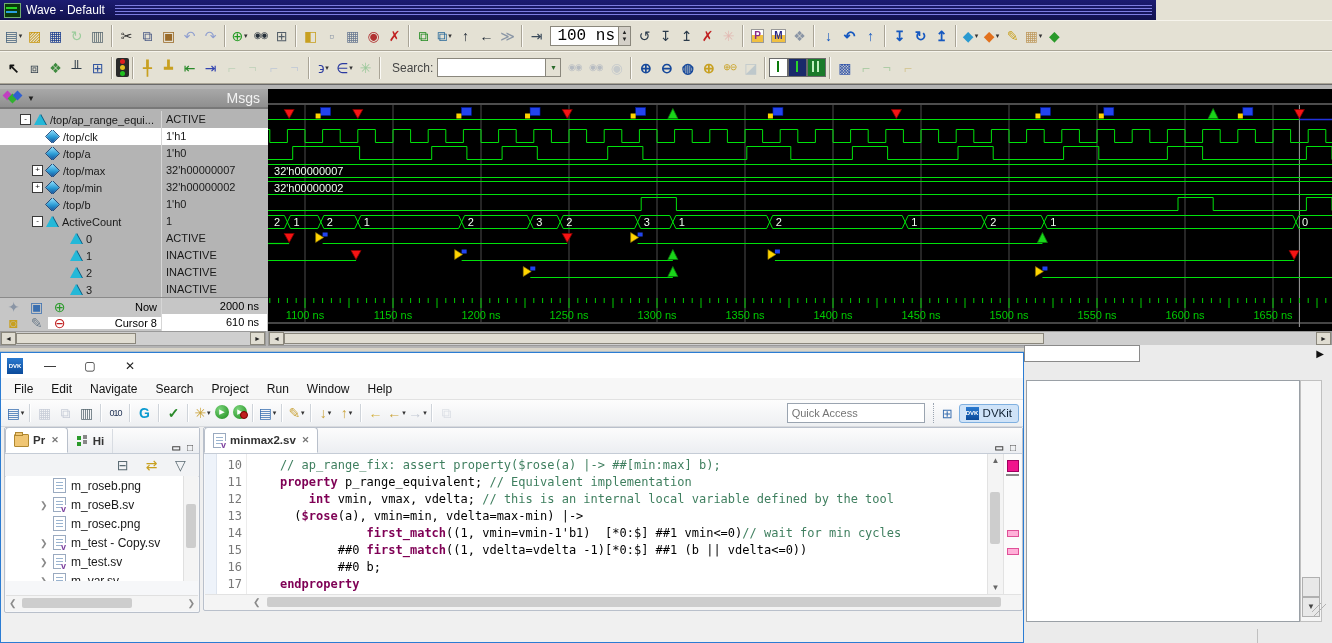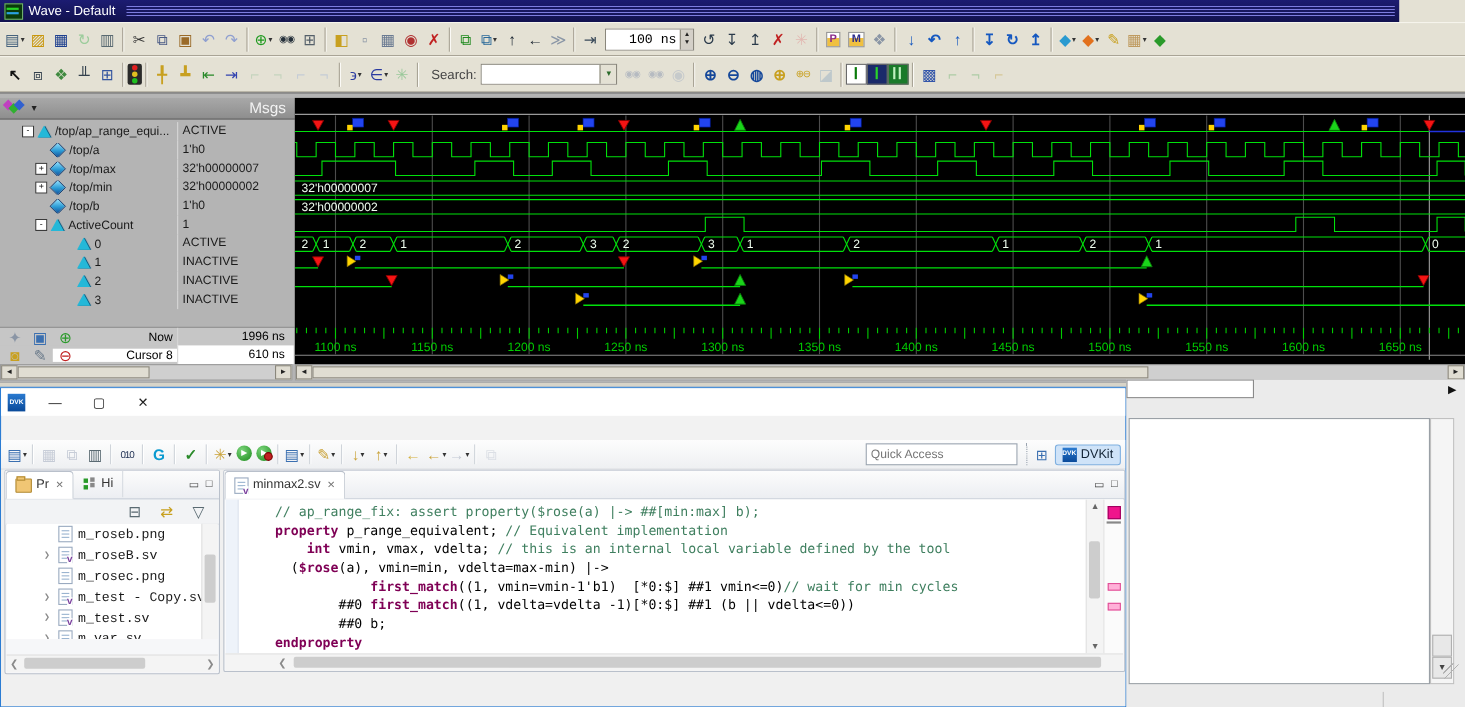--- a/index.html
+++ b/index.html
@@ -1,38 +1,38 @@
 <!DOCTYPE html>
 <html><head>
 <meta charset="utf-8">
 <style>
   html,body{margin:0;padding:0;background:#d8d4c8;font-family:"Liberation Sans",sans-serif;}
   #screen{position:relative;width:1332px;height:643px;overflow:hidden;background:#d8d4c8;}
   .abs{position:absolute;}
 
   
   #wave-window{left:0;top:0;width:1332px;height:347px;background:#e4e1d4;border-bottom:1px solid #808080;}
-  .wv-title{position:absolute;left:0;top:0;width:1272px;height:20px;background:linear-gradient(to bottom,#1c1c72,#12124e);display:flex;align-items:center;padding:0 4px;box-sizing:border-box;}
+  .wv-title{position:absolute;left:0;top:0;width:1156px;height:20px;background:linear-gradient(to bottom,#1c1c72,#12124e);display:flex;align-items:center;padding:0 4px;box-sizing:border-box;}
   .wv-title-icon{width:15px;height:13px;background:#0a3a0a;border:1px solid #6fae6f;position:relative;margin-right:5px;}
   .wv-title-icon::before{content:"";position:absolute;left:1px;top:3px;width:11px;height:2px;background:#27d427;}
   .wv-title-icon::after{content:"";position:absolute;left:1px;top:7px;width:11px;height:2px;background:#2aa0e0;}
   .wv-title-text{color:#fff;font-size:12px;margin-right:10px;white-space:nowrap;}
   .wv-stripes{flex:1;height:10px;background:repeating-linear-gradient(to bottom,#7d7de0 0 1px,rgba(0,0,0,0) 1px 3px);}
   .wv-tb{position:absolute;left:0;width:1332px;display:flex;align-items:center;background:#e4e1d4;border-top:1px solid #f6f4ec;border-bottom:1px solid #a9a496;box-sizing:border-box;padding:0 3px;}
   #wave-toolbar-1{top:20px;height:31px;}
   #wave-toolbar-2{top:51px;height:33px;}
   .tbtn{width:21px;height:21px;display:inline-flex;align-items:center;justify-content:center;position:relative;flex:0 0 auto;}
   .tbtn .g{font-size:14px;line-height:1;}
   .tbtn .g.sm{font-size:9px;letter-spacing:-1px;}
   .tbtn .g.b{font-weight:bold;}
   .tbtn .dd{font-size:7px;color:#333;margin-left:1px;}
   .tbtn.dis{opacity:.5;}
   .tsep{width:0;height:22px;border-left:1px solid #a9a496;border-right:1px solid #fbfaf6;margin:0 3px;flex:0 0 auto;}
   .tfield-wrap{display:inline-flex;align-items:center;border:1px solid #8a877c;background:#fff;height:18px;margin:0 3px;flex:0 0 auto;}
-  .tfield{width:62px;height:16px;border:0;outline:0;font-size:12px;text-align:right;padding-right:3px;font-family:"Liberation Mono",monospace;}
+  .tfield{width:62px;height:16px;border:0;outline:0;font-size:16px;text-align:right;padding-right:3px;font-family:"Liberation Mono",monospace;}
   .tspin{width:11px;height:18px;background:#d4d0c8;border-left:1px solid #8a877c;display:flex;flex-direction:column;align-items:center;justify-content:center;font-size:6px;color:#222;line-height:1.1;}
   .tlabel{font-size:12px;color:#444;margin:0 4px 0 8px;flex:0 0 auto;}
   .tcombo{display:inline-flex;border:1px solid #8a877c;background:#fff;height:17px;width:122px;margin-right:3px;flex:0 0 auto;}
   .tcombo input{flex:1;border:0;outline:0;font-size:11px;min-width:0;}
   .tcombo .arr{width:14px;background:#e4e1d4;border-left:1px solid #8a877c;font-size:7px;display:flex;align-items:center;justify-content:center;color:#2a6a2a;}
   .tbtn.chart .g{font-size:10px;font-weight:bold;background:linear-gradient(to top,#f0c040 60%,#fff 60%);padding:1px 2px;border:1px solid #999;}
   .tbtn.traffic{width:13px;height:19px;background:#2a2a2a;border-radius:2px;display:inline-flex;flex-direction:column;align-items:center;justify-content:space-evenly;}
   .tbtn.traffic i{width:5px;height:5px;border-radius:50%;display:block;}
   .tbtn.traffic i:nth-child(1){background:#e02020;}
   .tbtn.traffic i:nth-child(2){background:#e0c020;}
@@ -95,27 +95,27 @@
   .qa-wrap{margin-left:auto;display:flex;align-items:center;}
   .qa-input{width:128px;height:18px;border:1px solid #9aa4b0;font-size:11px;padding:0 4px;color:#333;}
   .persp-sep{width:0;height:20px;border-left:1px dotted #9aa4b0;margin:0 8px;}
   .persp-btn{display:inline-flex;align-items:center;gap:4px;background:#cfe3f8;border:1px solid #7fb0e0;border-radius:3px;padding:2px 6px;font-size:11.5px;color:#123;}
   .persp-open{font-size:13px;color:#3a6fb0;margin-right:6px;}
 
   .dv-main{position:absolute;left:0;top:74px;right:0;bottom:0;background:#f0f0f0;}
   .eview{position:absolute;background:#f6f7f9;border:1px solid #b9c0cb;box-sizing:border-box;border-radius:2px;}
   #view-explorer{left:3px;top:0px;width:196px;height:186px;}
   #view-editor{left:202px;top:0px;width:820px;height:184px;}
-  .tabrow{height:25px;display:flex;background:linear-gradient(to bottom,#fcfcfc,#eceef2);border-bottom:1px solid #c5ccd6;position:relative;}
+  .tabrow{height:25px;display:flex;align-items:flex-end;background:linear-gradient(to bottom,#fcfcfc,#eceef2);border-bottom:1px solid #c5ccd6;position:relative;font-weight:bold;}
   .etab{display:inline-flex;align-items:center;gap:4px;height:24px;padding:0 8px;font-size:11.5px;color:#333;border-right:1px solid #d8dce2;white-space:nowrap;}
   .etab.active{background:#fff;border:1px solid #b9c0cb;border-bottom:1px solid #fff;border-radius:4px 4px 0 0;}
   .etab .x{font-size:9px;color:#777;margin-left:2px;}
   .view-btns{margin-left:auto;display:flex;align-items:center;gap:6px;padding-right:6px;font-size:10px;color:#444;}
   .viewbar{height:22px;display:flex;align-items:center;justify-content:flex-end;gap:8px;padding-right:8px;background:#f2f3f5;border-bottom:1px solid #dde0e5;font-size:12px;}
-  .tree{position:absolute;left:1px;top:48px;right:15px;bottom:31px;background:#fff;overflow:hidden;font-family:Liberation Mono, monospace;}
+  .tree{position:absolute;left:1px;top:48px;right:15px;bottom:31px;background:#fff;overflow:hidden;}
   .tree-row{display:flex;align-items:center;height:19px;font-size:12px;color:#1a1a1a;padding-left:34px;white-space:nowrap;}
   .chev{width:13px;color:#8a8a8a;font-size:9px;flex:0 0 auto;}
   .fi{width:11px;height:13px;background:#fff;border:1px solid #9aaac0;position:relative;margin-right:5px;flex:0 0 auto;}
   .fi::before{content:"";position:absolute;left:2px;top:3px;width:7px;height:1px;background:#9ab4d0;box-shadow:0 3px 0 #9ab4d0,0 6px 0 #9ab4d0;}
   .fi.fi-sv::after{content:"v";position:absolute;right:-1px;bottom:-3px;font-size:9px;font-weight:bold;color:#7a3e9d;background:#fff;line-height:1;}
   .vscroll{position:absolute;top:48px;right:1px;width:14px;bottom:31px;background:#f4f4f4;border-left:1px solid #e0e0e0;}
   .vthumb{position:absolute;left:2px;width:10px;background:#cdcdcd;border-radius:2px;}
   .hscroll{position:absolute;left:1px;right:1px;bottom:15px;height:15px;background:#f4f4f4;border-top:1px solid #e0e0e0;}
   .hthumb{position:absolute;top:2px;height:10px;background:#cdcdcd;border-radius:2px;}
   .harrow{position:absolute;top:2px;font-size:9px;color:#8a8a8a;}
@@ -442,20 +442,28 @@
       <div class="wv-rows">
 
       <div class="sig-row">
             <div class="sig-name-cell l0">
               <span class="expandbox">-</span>
               <span class="sigicon tri"></span>
               <span>/top/ap_range_equi...</span>
             </div>
             <div class="sig-val-cell">ACTIVE</div>
           </div>
+          <div class="sig-row selected">
+            <div class="sig-name-cell l1">
+              <span class="expandbox" style="visibility: hidden;"></span>
+              <span class="sigicon dia"></span>
+              <span>/top/clk</span>
+            </div>
+            <div class="sig-val-cell">1'h1</div>
+          </div>
           <div class="sig-row">
             <div class="sig-name-cell l1">
               <span class="expandbox" style="visibility: hidden;"></span>
               <span class="sigicon dia"></span>
               <span>/top/a</span>
             </div>
             <div class="sig-val-cell">1'h0</div>
           </div>
           <div class="sig-row">
             <div class="sig-name-cell l1">
@@ -529,21 +537,21 @@
               <span class="g" style="color: rgb(138, 149, 165);">✦</span>
             </span>
             <span class="tbtn">
               <span class="g" style="color: rgb(58, 111, 176);">▣</span>
             </span>
             <span class="tbtn">
               <span class="g" style="color: rgb(42, 154, 42);">⊕</span>
             </span>
           </span>
         <span class="st-label">Now</span>
-        <span class="st-value">1996 ns</span>
+        <span class="st-value">2000 ns</span>
       </div>
       <div id="cursor-row" class="wv-statusrow">
         <span class="st-icons" id="cursor-icons">
             <span class="tbtn">
               <span class="g" style="color: rgb(200, 160, 32);">◙</span>
             </span>
             <span class="tbtn">
               <span class="g" style="color: rgb(106, 122, 138);">✎</span>
             </span>
             <span class="tbtn">
@@ -872,20 +880,31 @@
     </div>
   </div>
 
   <div id="dvkit-window" class="abs">
     <div class="dv-title">
       <span class="dvk-icon">DVK</span>
       <span class="dv-ctl">—</span>
       <span class="dv-ctl">▢</span>
       <span class="dv-ctl">✕</span>
     </div>
+    <div class="dv-menubar">
+
+    <span class="menu-item">File</span>
+        <span class="menu-item">Edit</span>
+        <span class="menu-item">Navigate</span>
+        <span class="menu-item">Search</span>
+        <span class="menu-item">Project</span>
+        <span class="menu-item">Run</span>
+        <span class="menu-item">Window</span>
+        <span class="menu-item">Help</span>
+      </div>
     <div class="dv-toolbar">
       <span id="dv-toolbar-items" style="display:flex;align-items:center;">
           <span class="tbtn">
             <span class="g" style="color: rgb(58, 111, 176);">▤</span>
             <span class="dd">▾</span>
           </span>
           <span class="tsep"></span>
           <span class="tbtn dis">
             <span class="g" style="color: rgb(154, 164, 184);">▦</span>
           </span>
@@ -1044,20 +1063,31 @@
             <span>minmax2.sv</span>
             <span class="x">✕</span>
           </span>
           <span class="view-btns">
             <span>▭</span>
             <span>□</span>
           </span>
         </div>
         <div id="editor-body">
           <div class="ed-margin"></div>
+          <div id="gutter">
+              <div>10</div>
+              <div>11</div>
+              <div>12</div>
+              <div>13</div>
+              <div>14</div>
+              <div>15</div>
+              <div>16</div>
+              <div>17</div>
+              <div>18</div>
+            </div>
           <div id="code-lines"><div class="cline"><span class="s-c">    // ap_range_fix: assert property($rose(a) |-&gt; ##[min:max] b);</span></div><div class="cline"><span class="s-p">    </span><span class="s-k">property</span><span class="s-p"> p_range_equivalent; </span><span class="s-c">// Equivalent implementation</span></div><div class="cline"><span class="s-p">        </span><span class="s-k">int</span><span class="s-p"> vmin, vmax, vdelta; </span><span class="s-c">// this is an internal local variable defined by the tool</span></div><div class="cline"><span class="s-p">      (</span><span class="s-k">$rose</span><span class="s-p">(a), vmin=min, vdelta=max-min) |-&gt;</span></div><div class="cline"><span class="s-p">                </span><span class="s-k">first_match</span><span class="s-p">((1, vmin=vmin-1'b1)  [*0:$] ##1 vmin&lt;=0)</span><span class="s-c">// wait for min cycles</span></div><div class="cline"><span class="s-p">            ##0 </span><span class="s-k">first_match</span><span class="s-p">((1, vdelta=vdelta -1)[*0:$] ##1 (b || vdelta&lt;=0))</span></div><div class="cline"><span class="s-p">            ##0 b;</span></div><div class="cline"><span class="s-p">    </span><span class="s-k">endproperty</span></div><div class="cline"></div><div class="cline"><span class="s-p"></span></div></div>
           <div id="ed-vscroll">
             <span class="arr" style="top:2px;">▲</span>
             <span class="vthumb" style="left:2px;top:38px;height:52px;"></span>
             <span class="arr" style="bottom:2px;">▼</span>
           </div>
           <div id="ed-overview">
             <span class="ov-err"></span>
             <span class="ov-err-line"></span>
             <span class="ov-mark" style="top:76px;"></span>

